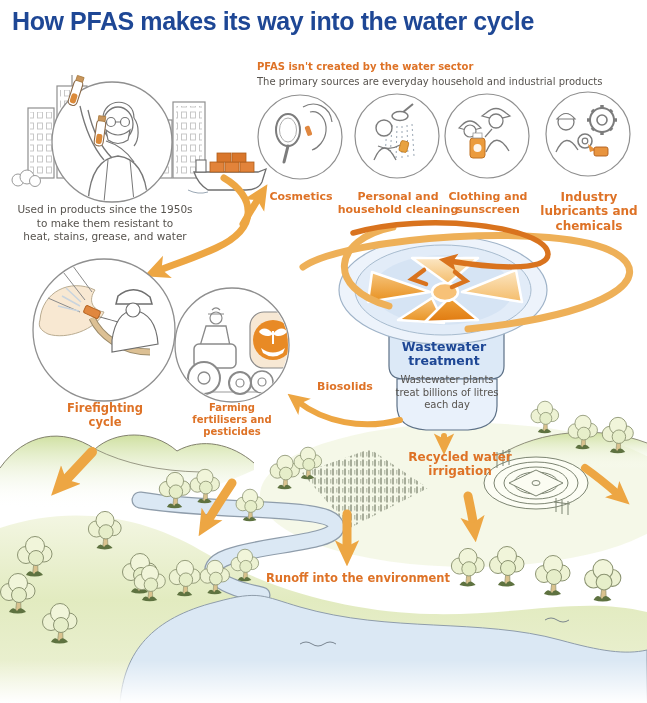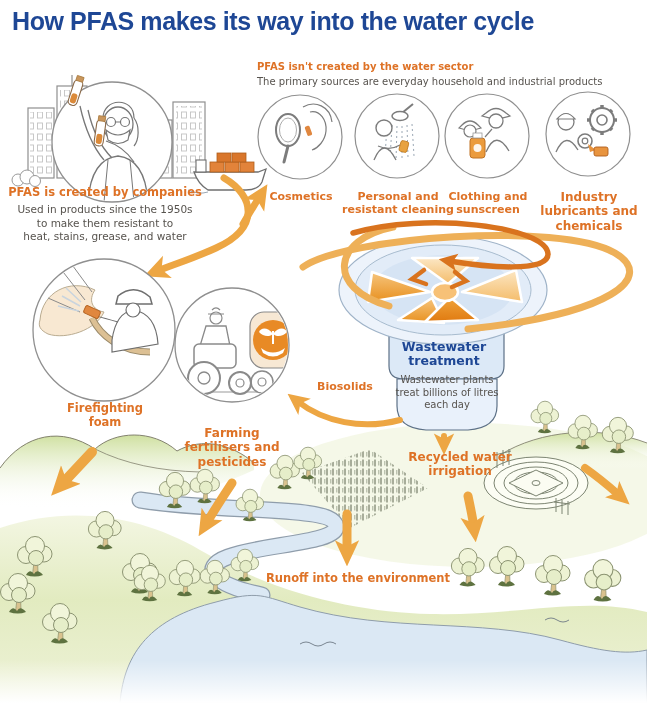--- a/index.html
+++ b/index.html
@@ -336,45 +336,44 @@
         <circle cx="204" cy="378" r="16" fill="#ffffff" stroke="#8a8a8a" stroke-width="2"></circle>
         <circle cx="204" cy="378" r="6" fill="none" stroke="#8a8a8a" stroke-width="1.3"></circle>
         <circle cx="240" cy="383" r="11" fill="#ffffff" stroke="#8a8a8a" stroke-width="2"></circle>
         <circle cx="240" cy="383" r="4" fill="none" stroke="#8a8a8a" stroke-width="1.2"></circle>
       </g>
     </g>
   </svg>
 
   <div class="title">How PFAS makes its way into the water cycle</div>
 
-  <div class="lbl orange" style="left:0px;top:186px;width:210px;font-size:11.5px;">PFAS is created by companies</div>
   <div class="lbl gray" style="left:5px;top:203px;width:200px;font-size:10.5px;line-height:1.3;">Used in products since the 1950s
 to make them resistant to
 heat, stains, grease, and water</div>
 
   <div class="lbl orange left-align" style="left:257px;top:61px;width:300px;font-size:10px;">PFAS isn't created by the water sector</div>
   <div class="lbl gray left-align" style="left:257px;top:76px;width:386px;font-size:10px;">The primary sources are everyday household and industrial products</div>
 
   <div class="lbl orange" style="left:252px;top:190px;width:98px;font-size:11px;">Cosmetics</div>
   <div class="lbl orange" style="left:337px;top:190px;width:122px;font-size:11px;">Personal and
-resistant cleaning</div>
+household cleaning</div>
   <div class="lbl orange" style="left:438px;top:190px;width:100px;font-size:11px;">Clothing and
 sunscreen</div>
   <div class="lbl orange" style="left:536px;top:190px;width:106px;font-size:12px;">Industry
 lubricants and
 chemicals</div>
 
   <div class="lbl blue" style="left:394px;top:340px;width:100px;font-size:12.5px;line-height:1.15;">Wastewater
 treatment</div>
   <div class="lbl gray" style="left:391px;top:374px;width:112px;font-size:10px;line-height:1.25;">Wastewater plants
 treat billions of litres
 each day</div>
 
   <div class="lbl orange" style="left:303px;top:380px;width:84px;font-size:11px;">Biosolids</div>
   <div class="lbl orange" style="left:53px;top:402px;width:104px;font-size:11.5px;">Firefighting
-foam</div>
-  <div class="lbl orange" style="left:178px;top:426px;width:108px;font-size:12px;">Farming
+cycle</div>
+  <div class="lbl orange" style="left:178px;top:402px;width:108px;font-size:10px;">Farming
 fertilisers and
 pesticides</div>
   <div class="lbl orange" style="left:402px;top:450px;width:116px;font-size:12px;">Recycled water
 irrigation</div>
   <div class="lbl orange" style="left:248px;top:572px;width:220px;font-size:11.5px;">Runoff into the environment</div>
 </div>
 
 </body></html>

